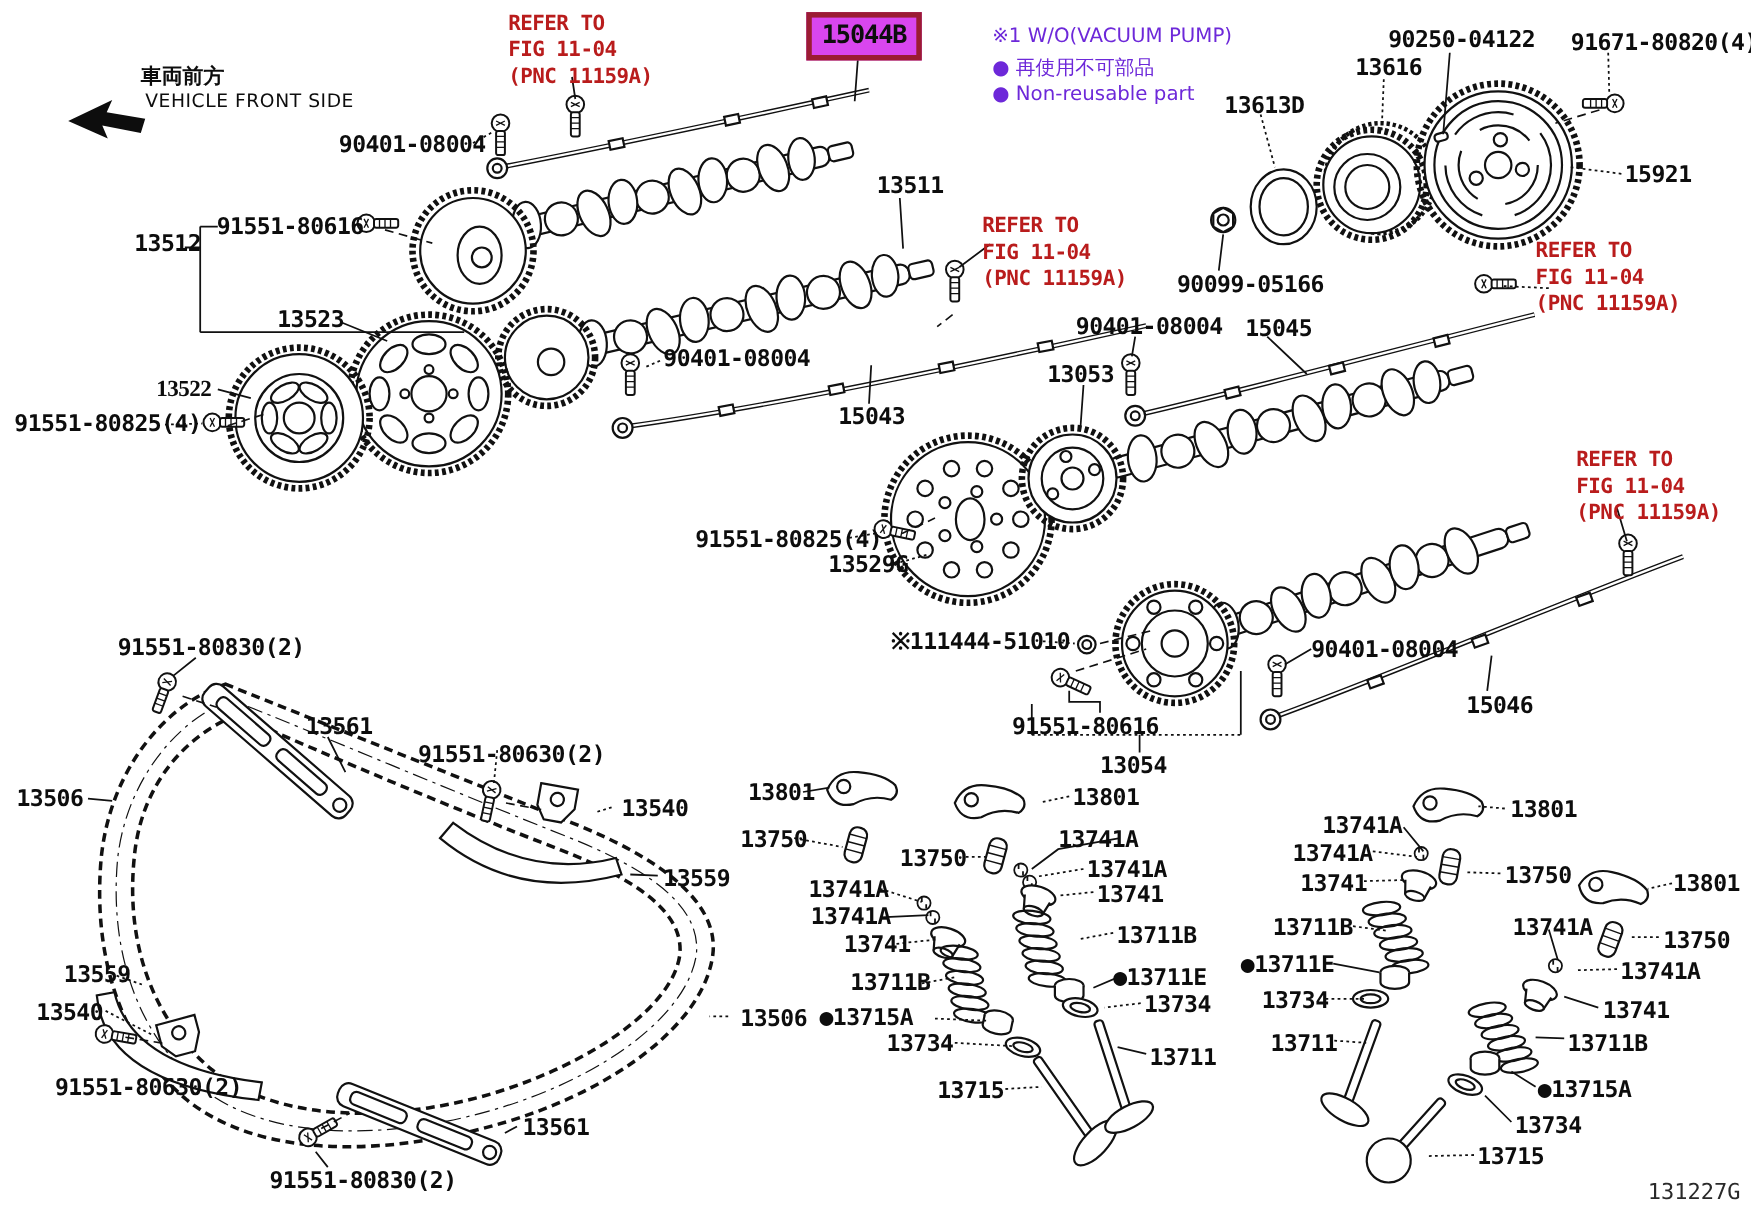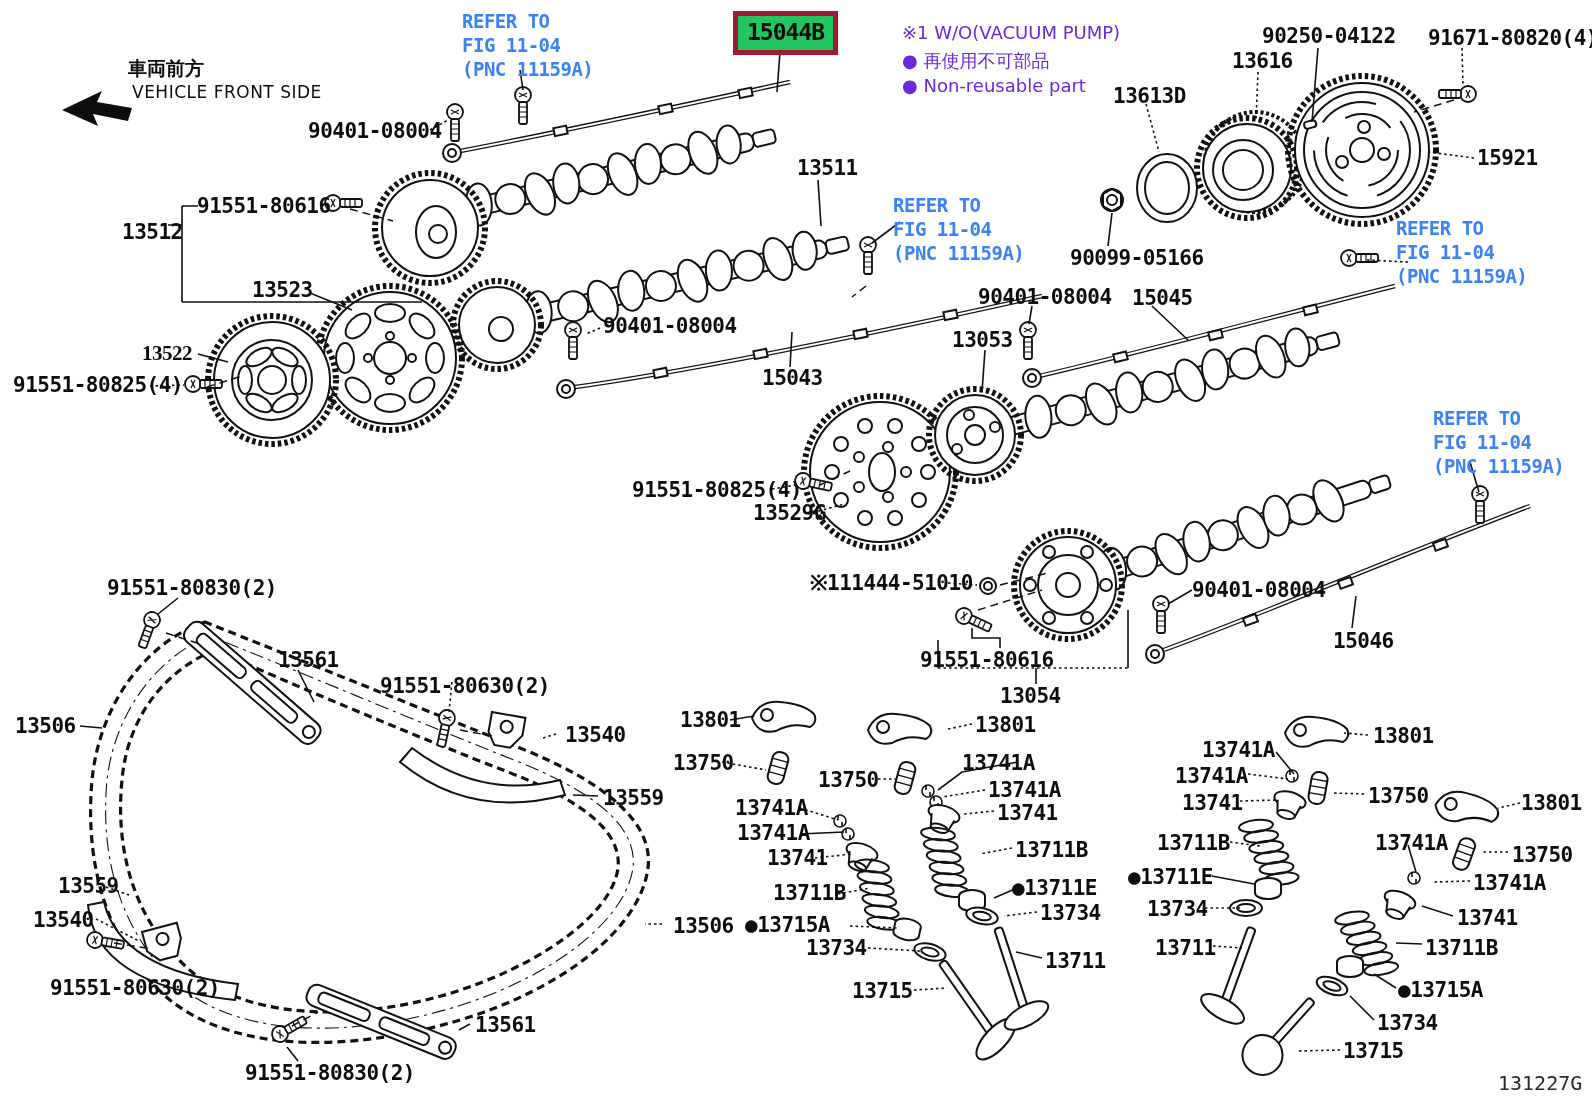--- a/index.html
+++ b/index.html
@@ -12,22 +12,22 @@
   .ld{stroke:#111;stroke-width:1.6;fill:none;}
   .ldd{stroke:#111;stroke-width:1.6;stroke-dasharray:2.5 3;fill:none;}
   .ldh{stroke:#111;stroke-width:1.5;stroke-dasharray:8 5;fill:none;}
   .chain{fill:none;stroke:#111;stroke-width:3.2;stroke-dasharray:8 5;}
   .chainmid{fill:none;stroke:#111;stroke-width:1.1;stroke-dasharray:14 5 3 5;}
   .strip{fill:none;stroke:#111;stroke-width:4.5;}
   .stripw{fill:none;stroke:#fff;stroke-width:2;}
   .plabel{position:absolute;font:700 21px "DejaVu Sans Mono",monospace;letter-spacing:-0.5px;
           color:#0d0d0d;white-space:nowrap;line-height:1;}
   .refer{position:absolute;font:700 19px "DejaVu Sans Mono",monospace;letter-spacing:-0.5px;
-         color:#3b82f6;line-height:1.25;white-space:pre;}
-  .hlbox{position:absolute;left:733px;top:11px;border:5px solid #9b1c33;background:#22c55e;
+         color:#b91c1c;line-height:1.25;white-space:pre;}
+  .hlbox{position:absolute;left:733px;top:11px;border:5px solid #9b1c33;background:#d946ef;
          padding:3px 9px 5px;font:700 23px "DejaVu Sans Mono",monospace;letter-spacing:-1px;color:#0d0d0d;}
   .jp{position:absolute;font:700 19px "DejaVu Sans",sans-serif;color:#0d0d0d;}
   .en{position:absolute;font:400 17px "DejaVu Sans",sans-serif;color:#0d0d0d;letter-spacing:0.5px;}
   .note{position:absolute;font:400 18px "DejaVu Sans",sans-serif;color:#6d28d9;white-space:nowrap;}
   .figcode{position:absolute;font:400 20px "DejaVu Sans Mono",monospace;color:#2a2a2a;}
 </style>
 </head>
 <body>
 
 <div class="stage">
@@ -425,21 +425,21 @@
 
 <div class="note" style="left:902px;top:22px">※1 W/O(VACUUM PUMP)</div>
 <div class="note" style="left:902px;top:49px"><span>●</span> <span>再使用不可部品</span></div>
 <div class="note" style="left:902px;top:75px"><span>●</span> <span>Non-reusable part</span></div>
 
 <div class="figcode" style="left:1498px;top:1071px">131227G</div>
 
 <div id="labels">
       <div class="plabel" style="left: 308px; top: 121px;">90401-08004</div>
       <div class="plabel" style="left: 197px; top: 196px;">91551-80616</div>
-      <div class="plabel" style="left: 122px; top: 211px; margin-top: 11px;">13512</div>
+      <div class="plabel" style="left: 122px; top: 211px;">13512</div>
       <div class="plabel" style="left: 797px; top: 158px;">13511</div>
       <div class="plabel" style="left: 1262px; top: 26px;">90250-04122</div>
       <div class="plabel" style="left: 1428px; top: 28px;">91671-80820(4)</div>
       <div class="plabel" style="left: 1232px; top: 51px;">13616</div>
       <div class="plabel" style="left: 1113px; top: 86px;">13613D</div>
       <div class="plabel" style="left: 1477px; top: 148px;">15921</div>
       <div class="plabel" style="left: 1070px; top: 248px;">90099-05166</div>
       <div class="plabel" style="left: 252px; top: 280px;">13523</div>
       <div class="plabel" style="left: 142px; top: 343px; font-family: Liberation Serif, serif;">13522</div>
       <div class="plabel" style="left: 13px; top: 375px;">91551-80825(4)</div>

